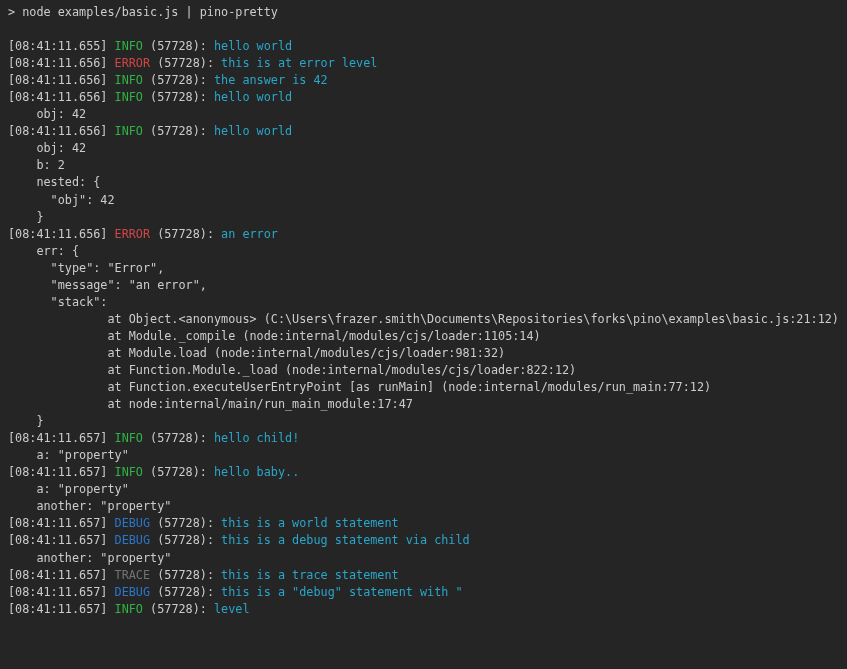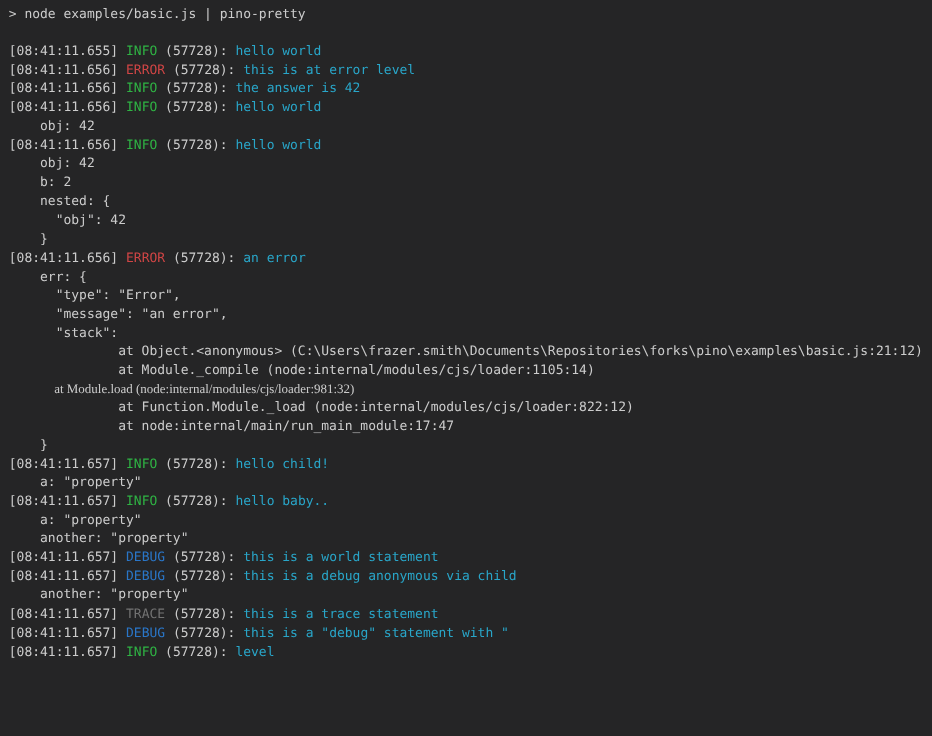--- a/index.html
+++ b/index.html
@@ -46,29 +46,30 @@
       <div class="line"><span style="color: rgb(204, 204, 204);">    nested: {</span></div>
       <div class="line"><span style="color: rgb(204, 204, 204);">      "obj": 42</span></div>
       <div class="line"><span style="color: rgb(204, 204, 204);">    }</span></div>
       <div class="line"><span style="color: rgb(204, 204, 204);">[08:41:11.656] </span><span style="color: rgb(208, 69, 69);">ERROR</span><span style="color: rgb(204, 204, 204);"> (57728): </span><span style="color: rgb(41, 166, 201);">an error</span></div>
       <div class="line"><span style="color: rgb(204, 204, 204);">    err: {</span></div>
       <div class="line"><span style="color: rgb(204, 204, 204);">      "type": "Error",</span></div>
       <div class="line"><span style="color: rgb(204, 204, 204);">      "message": "an error",</span></div>
       <div class="line"><span style="color: rgb(204, 204, 204);">      "stack":</span></div>
       <div class="line"><span style="color: rgb(204, 204, 204);">              at Object.&lt;anonymous&gt; (C:\Users\frazer.smith\Documents\Repositories\forks\pino\examples\basic.js:21:12)</span></div>
       <div class="line"><span style="color: rgb(204, 204, 204);">              at Module._compile (node:internal/modules/cjs/loader:1105:14)</span></div>
-      <div class="line"><span style="color: rgb(204, 204, 204); font-family: Liberation Serif, serif;">              at Module.load (node:internal/modules/cjs/loader:981:32)</span></div>
+      <div class="line"><span style="color: rgb(204, 204, 204);">              at Module.load (node:internal/modules/cjs/loader:981:32)</span></div>
       <div class="line"><span style="color: rgb(204, 204, 204);">              at Function.Module._load (node:internal/modules/cjs/loader:822:12)</span></div>
+      <div class="line"><span style="color: rgb(204, 204, 204);">              at Function.executeUserEntryPoint [as runMain] (node:internal/modules/run_main:77:12)</span></div>
       <div class="line"><span style="color: rgb(204, 204, 204);">              at node:internal/main/run_main_module:17:47</span></div>
       <div class="line"><span style="color: rgb(204, 204, 204);">    }</span></div>
       <div class="line"><span style="color: rgb(204, 204, 204);">[08:41:11.657] </span><span style="color: rgb(47, 179, 68);">INFO</span><span style="color: rgb(204, 204, 204);"> (57728): </span><span style="color: rgb(41, 166, 201);">hello child!</span></div>
       <div class="line"><span style="color: rgb(204, 204, 204);">    a: "property"</span></div>
       <div class="line"><span style="color: rgb(204, 204, 204);">[08:41:11.657] </span><span style="color: rgb(47, 179, 68);">INFO</span><span style="color: rgb(204, 204, 204);"> (57728): </span><span style="color: rgb(41, 166, 201);">hello baby..</span></div>
       <div class="line"><span style="color: rgb(204, 204, 204);">    a: "property"</span></div>
       <div class="line"><span style="color: rgb(204, 204, 204);">    another: "property"</span></div>
       <div class="line"><span style="color: rgb(204, 204, 204);">[08:41:11.657] </span><span style="color: rgb(42, 118, 200);">DEBUG</span><span style="color: rgb(204, 204, 204);"> (57728): </span><span style="color: rgb(41, 166, 201);">this is a world statement</span></div>
-      <div class="line"><span style="color: rgb(204, 204, 204);">[08:41:11.657] </span><span style="color: rgb(42, 118, 200);">DEBUG</span><span style="color: rgb(204, 204, 204);"> (57728): </span><span style="color: rgb(41, 166, 201);">this is a debug anonymous via child</span></div>
+      <div class="line"><span style="color: rgb(204, 204, 204);">[08:41:11.657] </span><span style="color: rgb(42, 118, 200);">DEBUG</span><span style="color: rgb(204, 204, 204);"> (57728): </span><span style="color: rgb(41, 166, 201);">this is a debug statement via child</span></div>
       <div class="line"><span style="color: rgb(204, 204, 204);">    another: "property"</span></div>
       <div class="line"><span style="color: rgb(204, 204, 204);">[08:41:11.657] </span><span style="color: rgb(115, 115, 115);">TRACE</span><span style="color: rgb(204, 204, 204);"> (57728): </span><span style="color: rgb(41, 166, 201);">this is a trace statement</span></div>
       <div class="line"><span style="color: rgb(204, 204, 204);">[08:41:11.657] </span><span style="color: rgb(42, 118, 200);">DEBUG</span><span style="color: rgb(204, 204, 204);"> (57728): </span><span style="color: rgb(41, 166, 201);">this is a "debug" statement with "</span></div>
       <div class="line"><span style="color: rgb(204, 204, 204);">[08:41:11.657] </span><span style="color: rgb(47, 179, 68);">INFO</span><span style="color: rgb(204, 204, 204);"> (57728): </span><span style="color: rgb(41, 166, 201);">level</span></div>
     </div>
 </div>
 
 </body></html>

